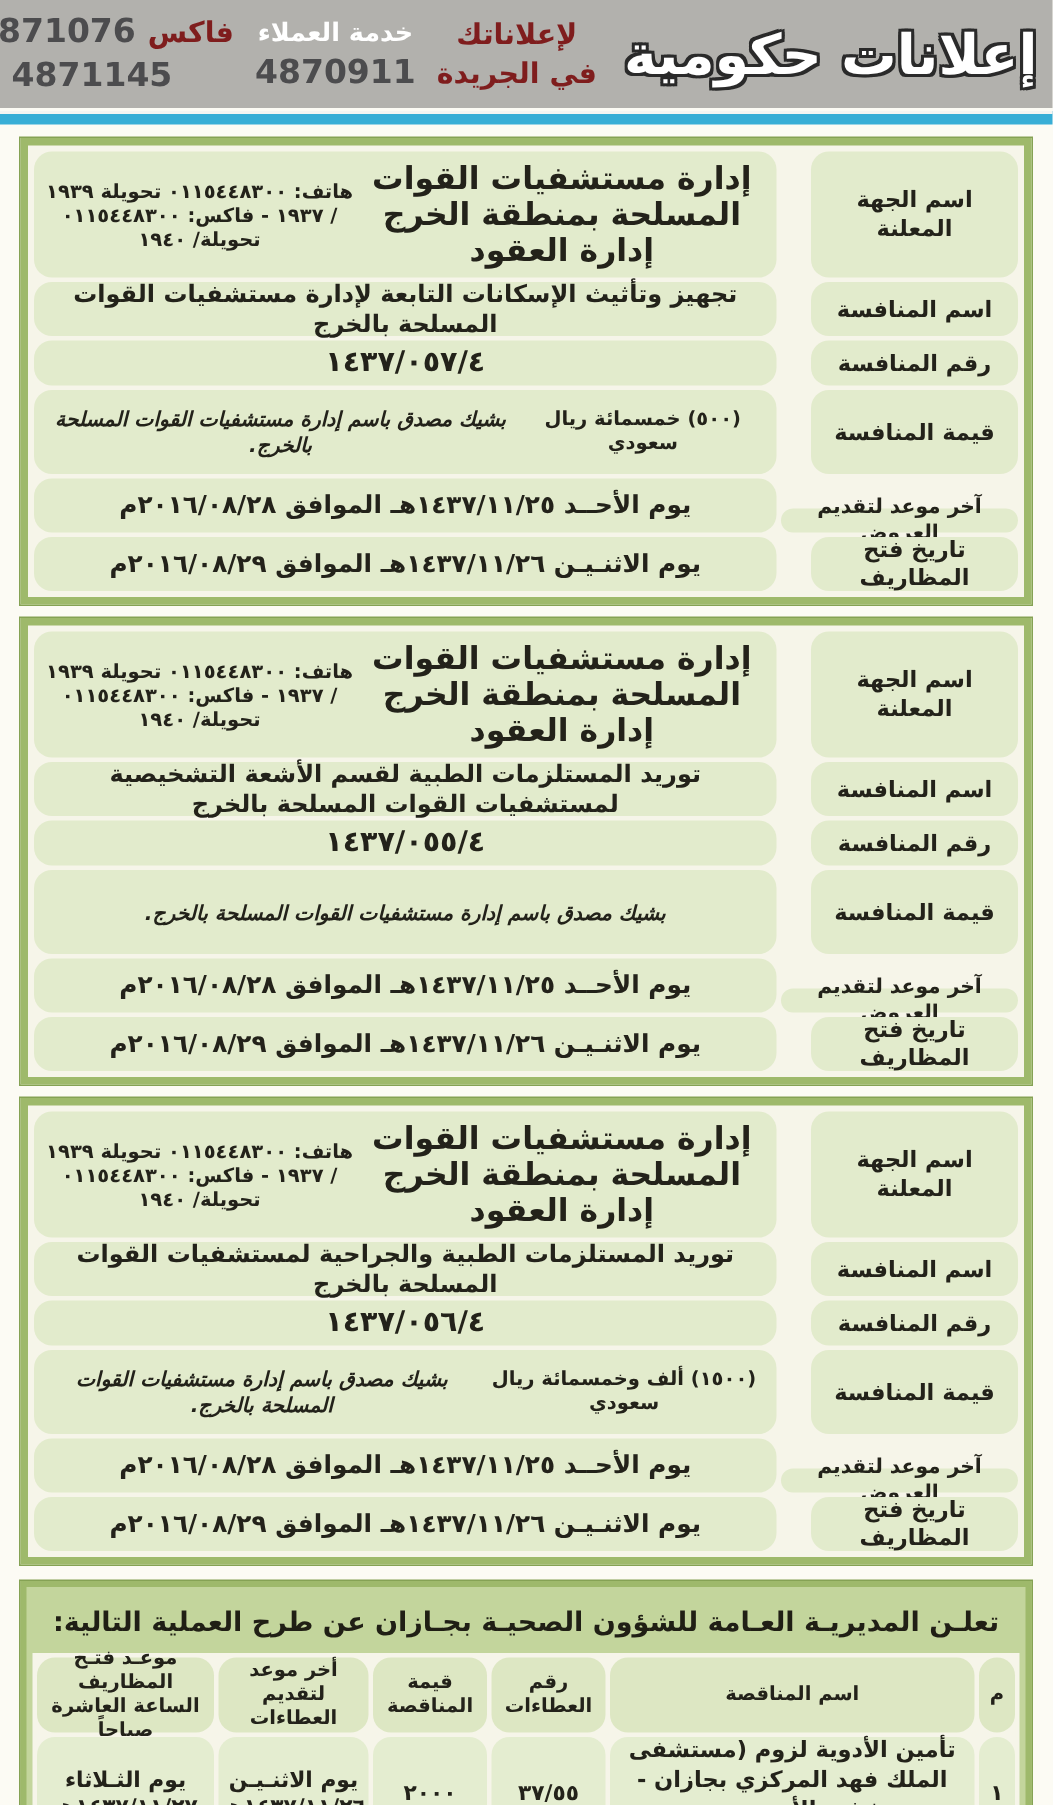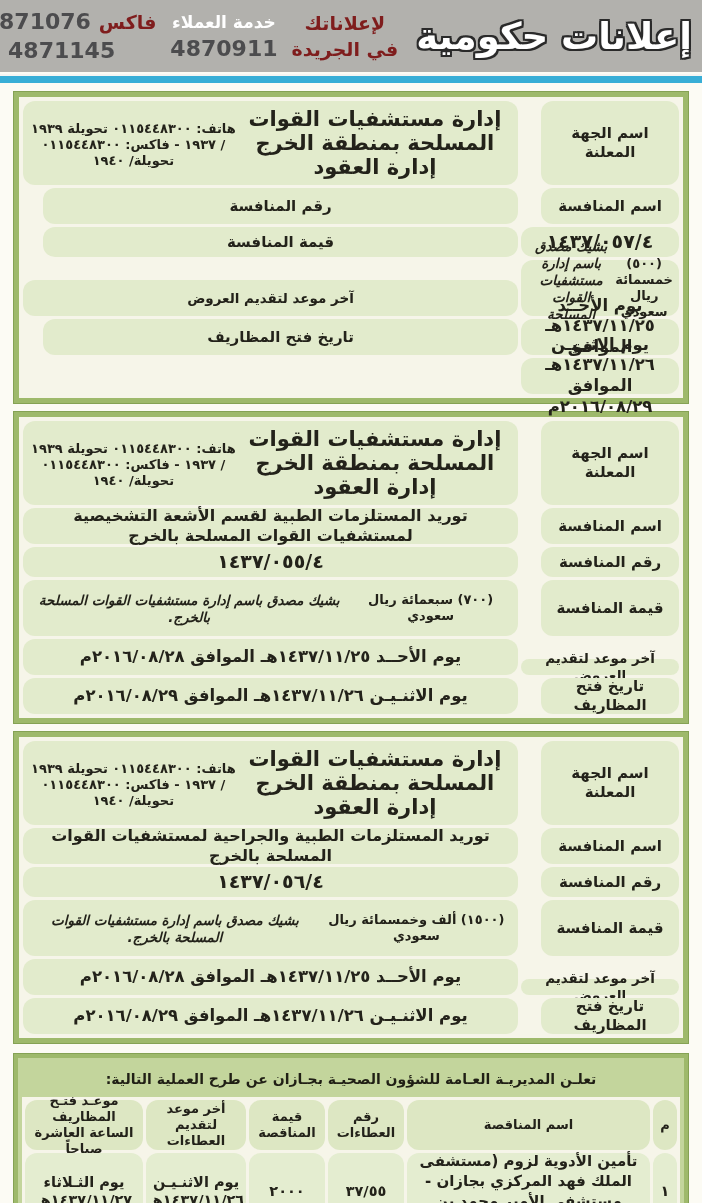--- a/index.html
+++ b/index.html
@@ -77,21 +77,21 @@
   .jazan {
     margin: 11px 14px 8px;
     background: #c3d59c;
     border: 4px solid #9eb96b;
     box-shadow: 0 0 0 1px #85a254;
     padding: 4px;
   }
   .jazan-title {
     text-align: center;
     font-weight: 700;
-    font-size: 14px;
+    font-size: 18px;
     padding: 9px 4px 10px;
     color: #2020158;
     color: #201f15;
   }
   .jazan-grid {
     background: #f6f5e9;
     padding: 3px;
     display: grid;
     grid-template-columns: 24px 1fr 76px 76px 100px 118px;
     grid-template-rows: 50px 76px;
@@ -126,20 +126,21 @@
 </header>
 <div class="stripe"></div>
 
 <section class="tender">
   <div class="cell lbl">اسم الجهة المعلنة</div>
   <div class="cell">
     <div class="agency-title">إدارة مستشفيات القوات المسلحة بمنطقة الخرج إدارة العقود</div>
     <div class="agency-phone">هاتف: ٠١١٥٤٤٨٣٠٠ تحويلة ١٩٣٩ / ١٩٣٧ - فاكس: ٠١١٥٤٤٨٣٠٠ تحويلة/ ١٩٤٠</div>
   </div>
   <div class="cell lbl">اسم المنافسة</div>
+  <div class="cell t-name">تجهيز وتأثيث الإسكانات التابعة لإدارة مستشفيات القوات المسلحة بالخرج</div>
   <div class="cell lbl">رقم المنافسة</div>
   <div class="cell t-num">١٤٣٧/٠٥٧/٤</div>
   <div class="cell lbl">قيمة المنافسة</div>
   <div class="cell">
     <div class="money-1">(٥٠٠) خمسمائة ريال سعودي</div>
     <div class="money-2">بشيك مصدق باسم إدارة مستشفيات القوات المسلحة بالخرج.</div>
   </div>
   <div class="cell lbl-sm">آخر موعد لتقديم العروض</div>
   <div class="cell t-date">يوم الأحــد ١٤٣٧/١١/٢٥هـ الموافق ٢٠١٦/٠٨/٢٨م</div>
   <div class="cell lbl">تاريخ فتح المظاريف</div>
@@ -151,21 +152,20 @@
   <div class="cell">
     <div class="agency-title">إدارة مستشفيات القوات المسلحة بمنطقة الخرج إدارة العقود</div>
     <div class="agency-phone">هاتف: ٠١١٥٤٤٨٣٠٠ تحويلة ١٩٣٩ / ١٩٣٧ - فاكس: ٠١١٥٤٤٨٣٠٠ تحويلة/ ١٩٤٠</div>
   </div>
   <div class="cell lbl">اسم المنافسة</div>
   <div class="cell t-name">توريد المستلزمات الطبية لقسم الأشعة التشخيصية لمستشفيات القوات المسلحة بالخرج</div>
   <div class="cell lbl">رقم المنافسة</div>
   <div class="cell t-num">١٤٣٧/٠٥٥/٤</div>
   <div class="cell lbl">قيمة المنافسة</div>
   <div class="cell">
-    <div class="money-1">(٧٠٠) سبعمائة ريال سعودي</div>
     <div class="money-2">بشيك مصدق باسم إدارة مستشفيات القوات المسلحة بالخرج.</div>
   </div>
   <div class="cell lbl-sm">آخر موعد لتقديم العروض</div>
   <div class="cell t-date">يوم الأحــد ١٤٣٧/١١/٢٥هـ الموافق ٢٠١٦/٠٨/٢٨م</div>
   <div class="cell lbl">تاريخ فتح المظاريف</div>
   <div class="cell t-date">يوم الاثنـيـن ١٤٣٧/١١/٢٦هـ الموافق ٢٠١٦/٠٨/٢٩م</div>
 </section>
 
 <section class="tender">
   <div class="cell lbl">اسم الجهة المعلنة</div>

